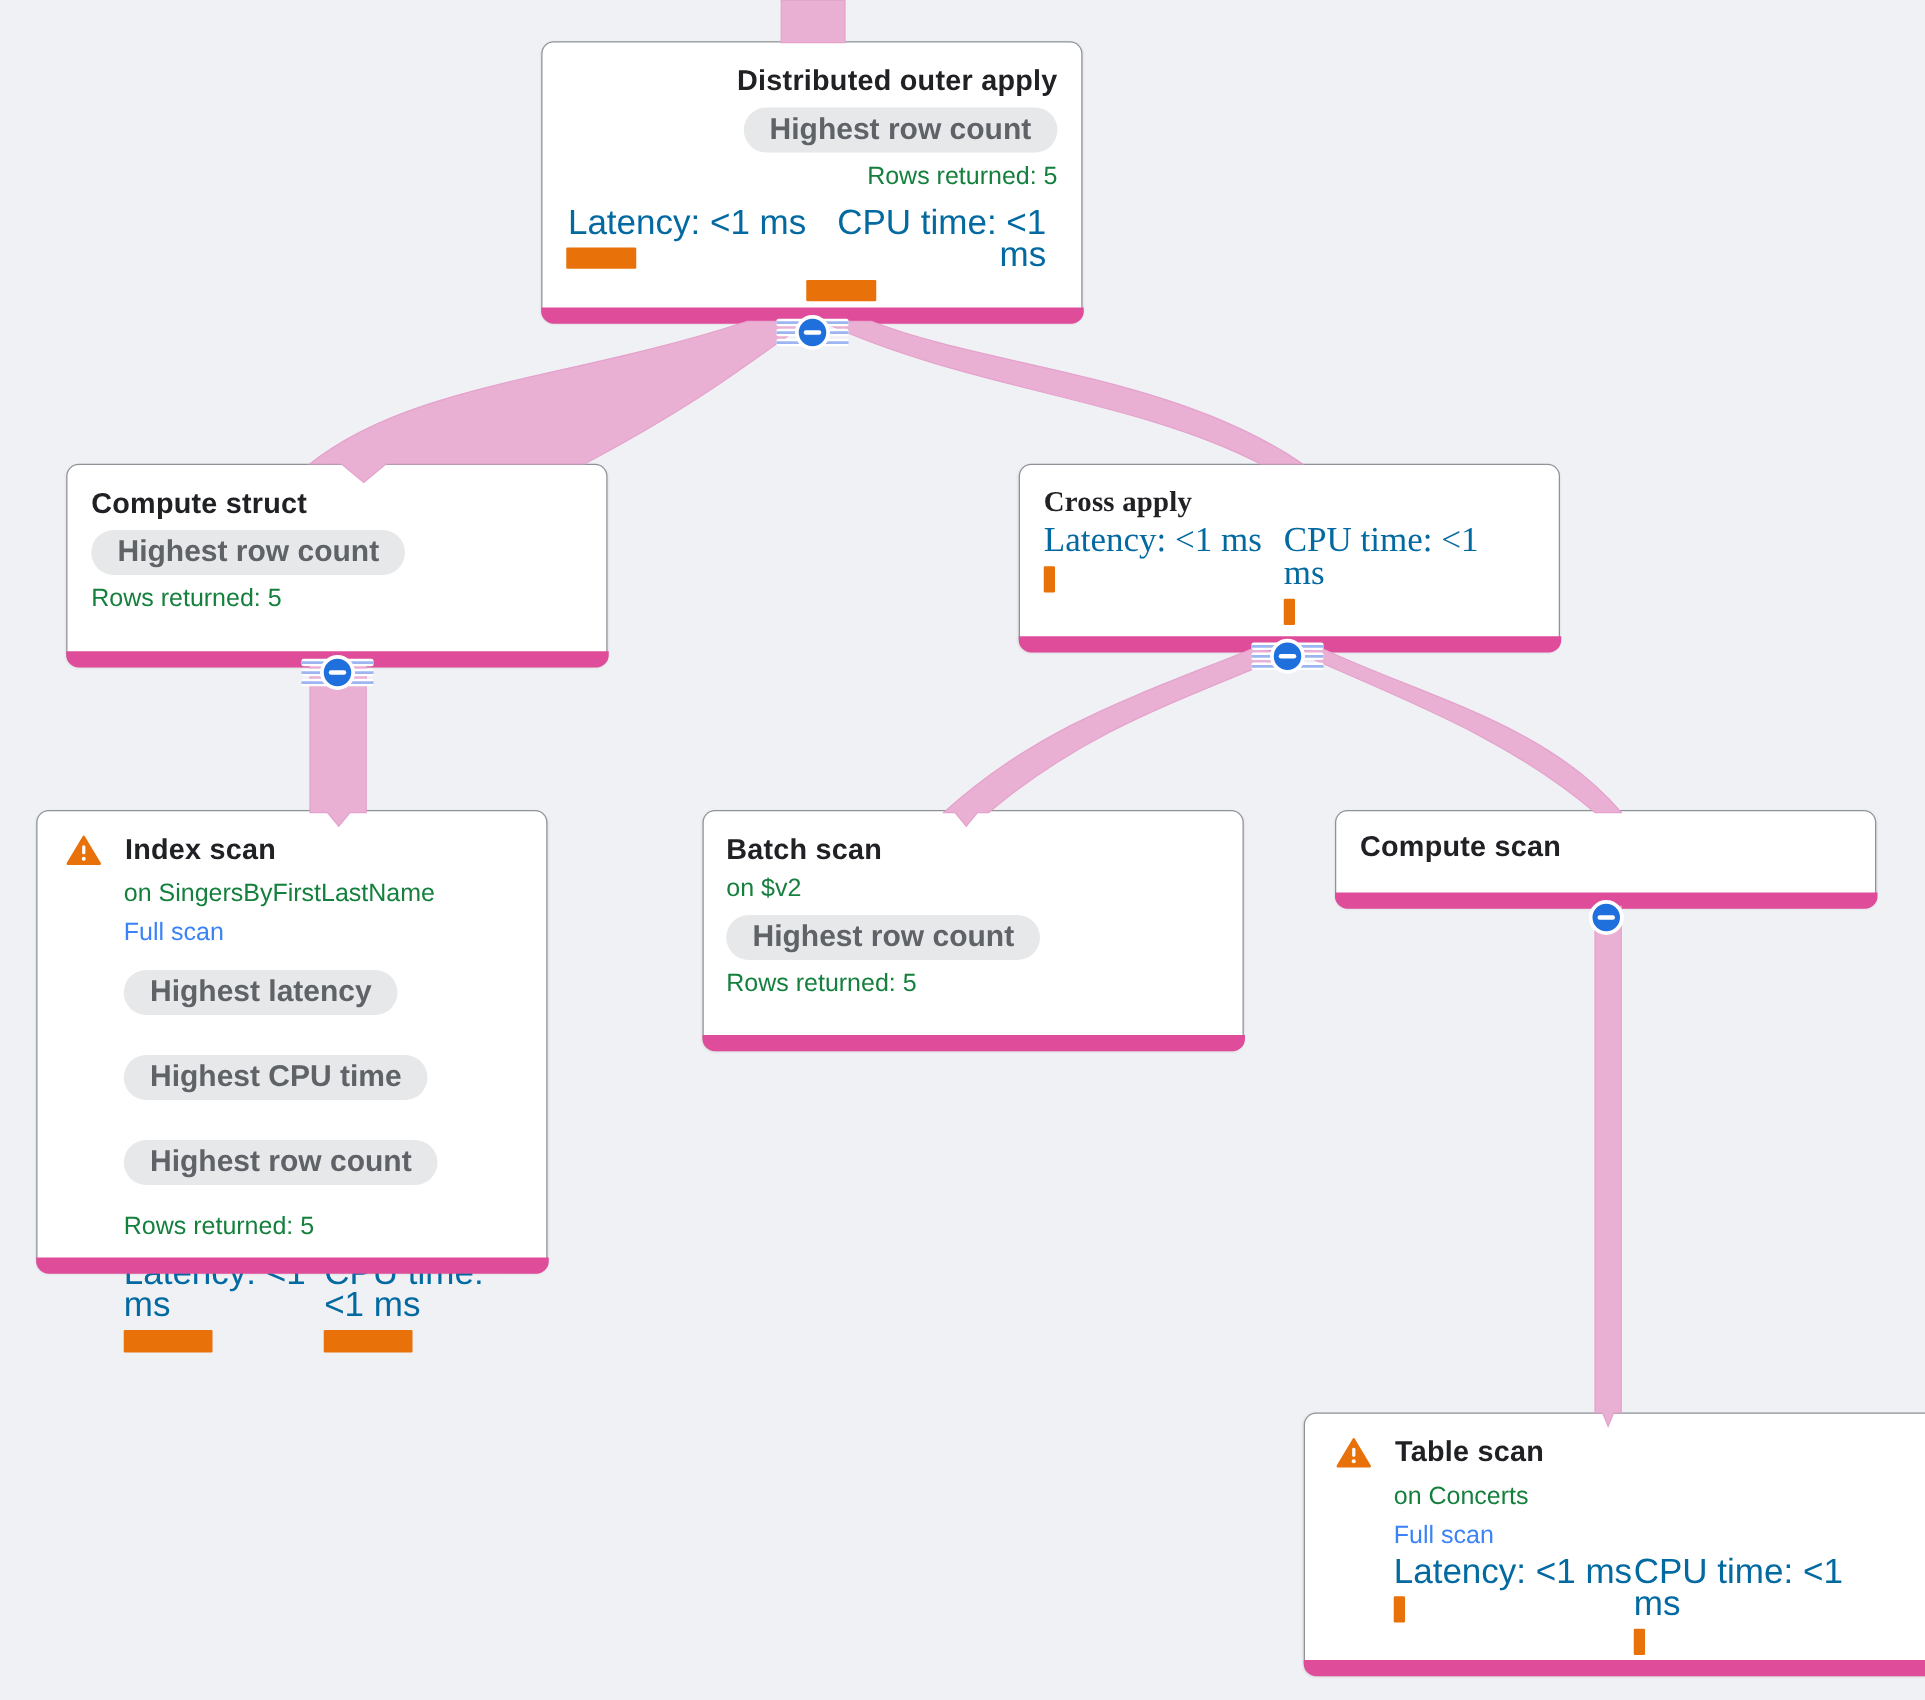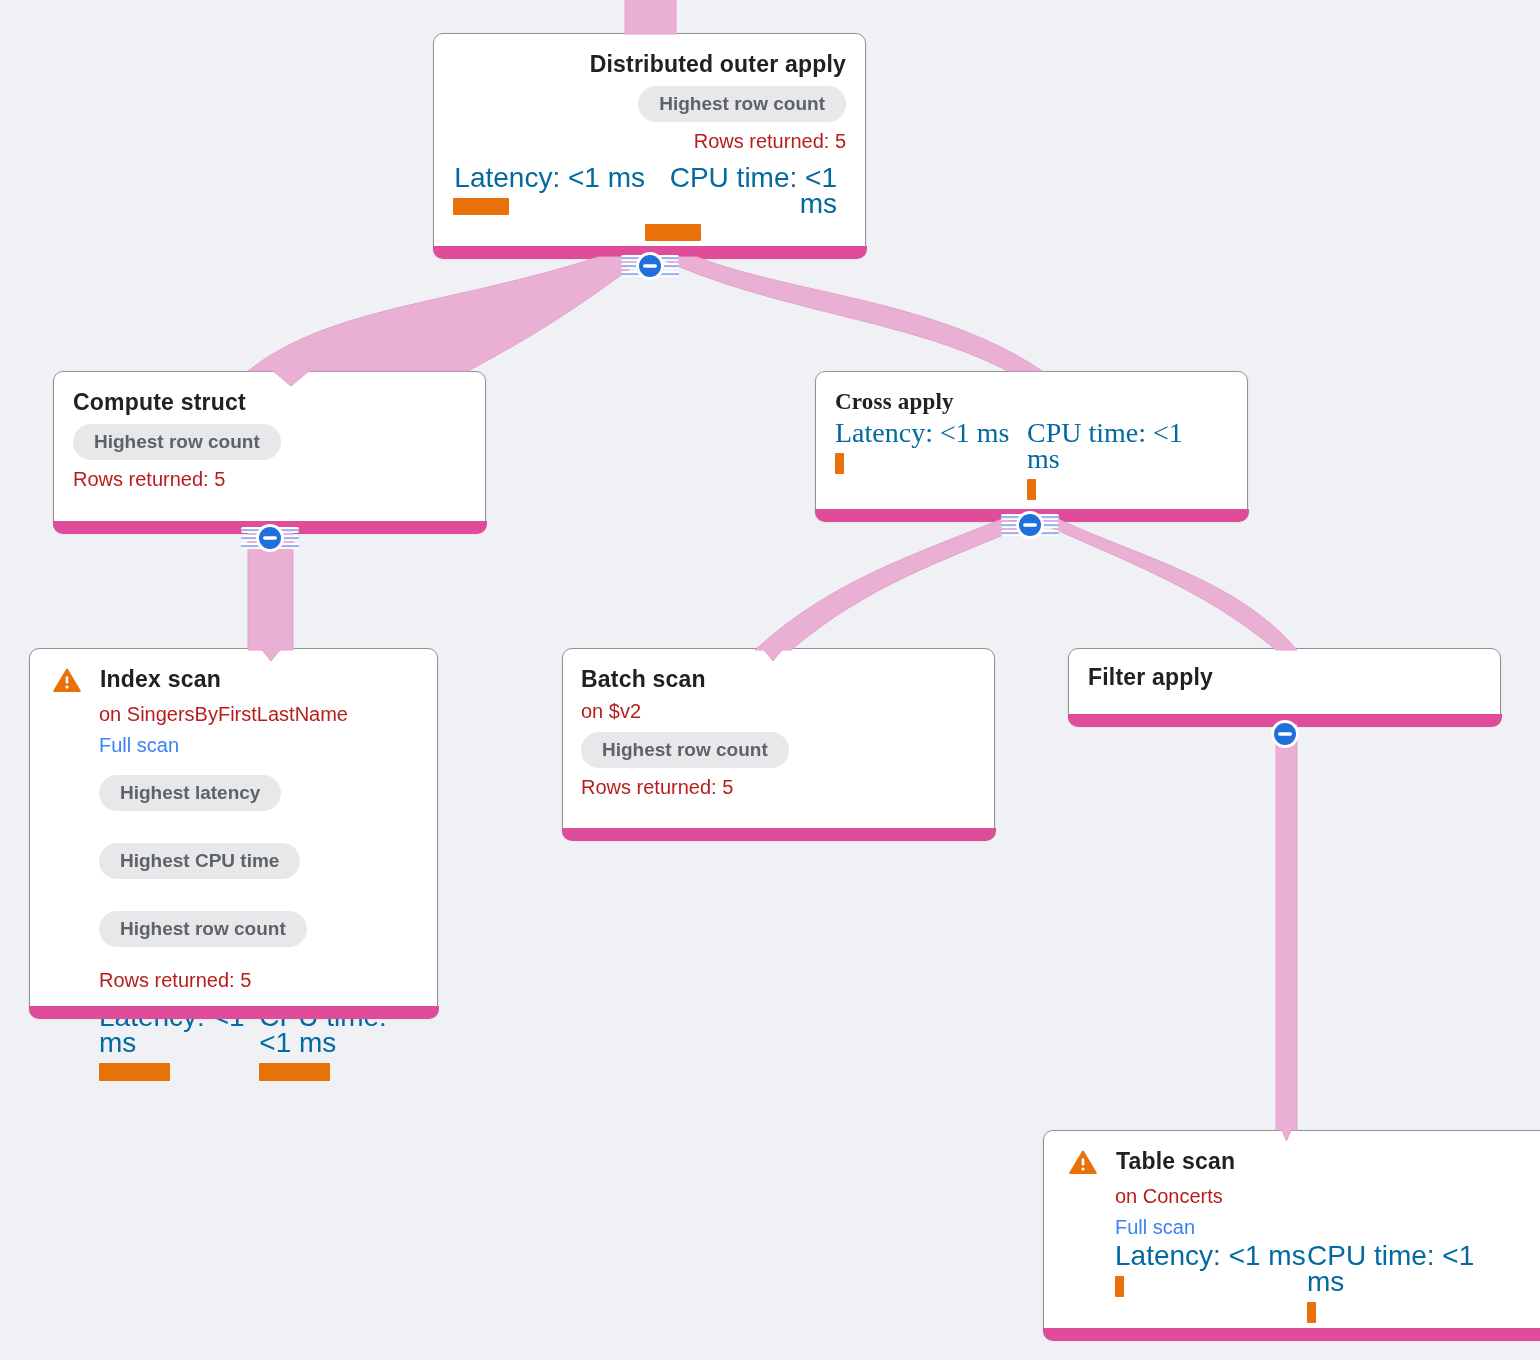--- a/index.html
+++ b/index.html
@@ -27,26 +27,26 @@
     border-radius:0 0 10px 10px;
   }
   .node-body{padding:15px 19px 10px 19px;}
   .node-title{
     font-size:23px;font-weight:bold;color:#202124;
     line-height:30px;letter-spacing:.2px;
   }
   .badge{
     display:inline-block;
     background:#e7e8ea;color:#5f6368;
-    font-size:19px;font-weight:bold;
+    font-size:24px;font-weight:bold;
     line-height:26px;padding:5px 21px;
     border-radius:19px;margin:7px 0 2px 0;
   }
   .badge-stack .badge{margin:16px 0;}
-  .node-line{font-size:20px;color:#b91c1c;line-height:28px;margin-top:3px;}
+  .node-line{font-size:20px;color:#15803d;line-height:28px;margin-top:3px;}
   .muted{color:#3b82f6;}
   .metrics{display:flex;margin-top:10px;}
   .metric{width:192px;}
   .metric-label{font-size:28px;color:#0369a1;line-height:26px;}
   .bar{background:#e8710a;margin-top:7px;border-radius:1px;}
   .bar-wide{width:56px;height:17px;}
   .bar-wide-xl{width:71px;height:18px;}
   .bar-thin{width:9px;height:21px;}
   .node-header{display:flex;align-items:flex-start;}
   .warn-icon{flex:0 0 auto;margin:4px 14px 0 0;}
@@ -159,21 +159,21 @@
       <div class="node-title">Batch scan</div>
       <div class="node-line">on $v2</div>
       <div class="badge">Highest row count</div>
       <div class="node-line">Rows returned: 5</div>
     </div>
     <div class="node-footer"></div>
   </div>
 
   <div class="node" style="left:1068px;top:648px;width:433px;height:78px;">
     <div class="node-body" style="padding-top:13px;">
-      <div class="node-title">Filter apply</div>
+      <div class="node-title">Compute scan</div>
     </div>
     <div class="node-footer"></div>
   </div>
 
   <div class="node" style="left:1043px;top:1130px;width:575px;height:210px;">
     <div class="node-body" style="padding-left:25px;">
       <div class="node-header">
         <span class="warn-icon">
           <svg width="28" height="25" viewBox="0 0 28 25">
             <path d="M14 1.5 L26.8 23 H1.2 Z" fill="#e8710a" stroke="#e8710a" stroke-width="2" stroke-linejoin="round"></path>

